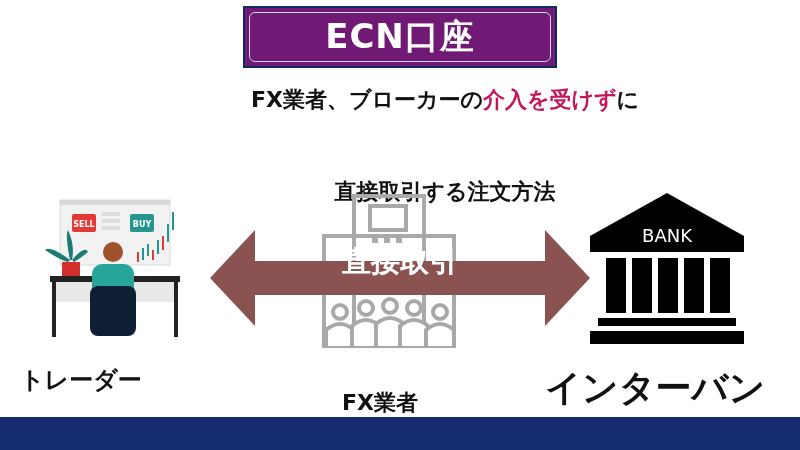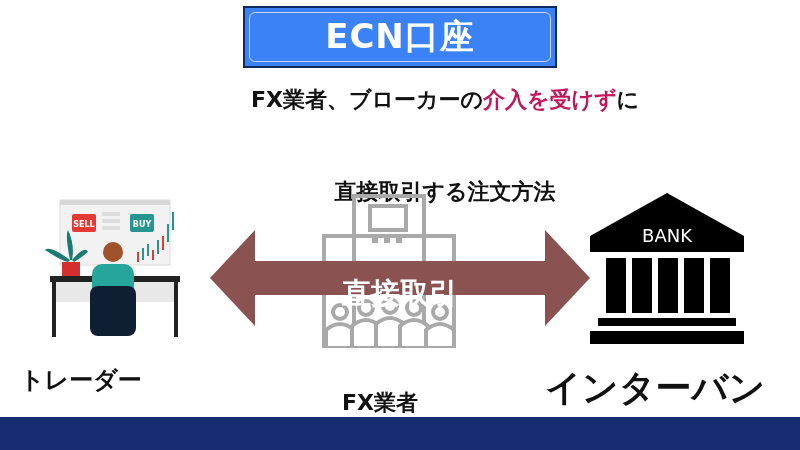--- a/index.html
+++ b/index.html
@@ -1,31 +1,31 @@
 <!DOCTYPE html>
 <html><head>
 <meta charset="utf-8">
 <style>
   html, body { margin:0; padding:0; }
   body { width:800px; height:450px; background:#ffffff; position:relative; overflow:hidden;
          font-family:"DejaVu Sans", "Liberation Sans", sans-serif; }
-  .title-box { position:absolute; left:243px; top:6px; width:314px; height:62px; background:#3b82f6;
+  .title-box { position:absolute; left:243px; top:6px; width:314px; height:62px; background:#701a75;
                border:2px solid #0f2a5e; box-sizing:border-box; }
   .title-inner { position:absolute; left:4px; top:4px; right:4px; bottom:4px; border:1.5px solid #c7d3ea;
                  border-radius:6px; display:flex; align-items:center; justify-content:center; }
   .title-text { color:#fff; font-size:34px; font-weight:bold; letter-spacing:1px; }
   .headline { position:absolute; left:12px; width:800px; text-align:center; font-weight:bold; color:#111;
               font-size:22px;padding-left:33px; }
   .l1 { top:85px; }
   .l2 { top:135px;margin-top:42px; }
   .hl { color:#c2185b; }
   .label { position:absolute; font-weight:bold; color:#111; }
   .footer { position:absolute; left:0; top:417px; width:800px; height:33px; background:#162d72; }
   svg { position:absolute; }
-  .arrow-text { position:absolute; left:300px; top:274px; width:200px; text-align:center; color:#fff;
+  .arrow-text { position:absolute; left:300px; top:242px; width:200px; text-align:center; color:#fff;
                 font-size:29px; font-weight:bold;font-family:Liberation Serif, serif; }
 </style>
 </head>
 <body>
 
 <div class="title-box">
   <div class="title-inner">
     <span class="title-text">ECN口座</span>
   </div>
 </div>

